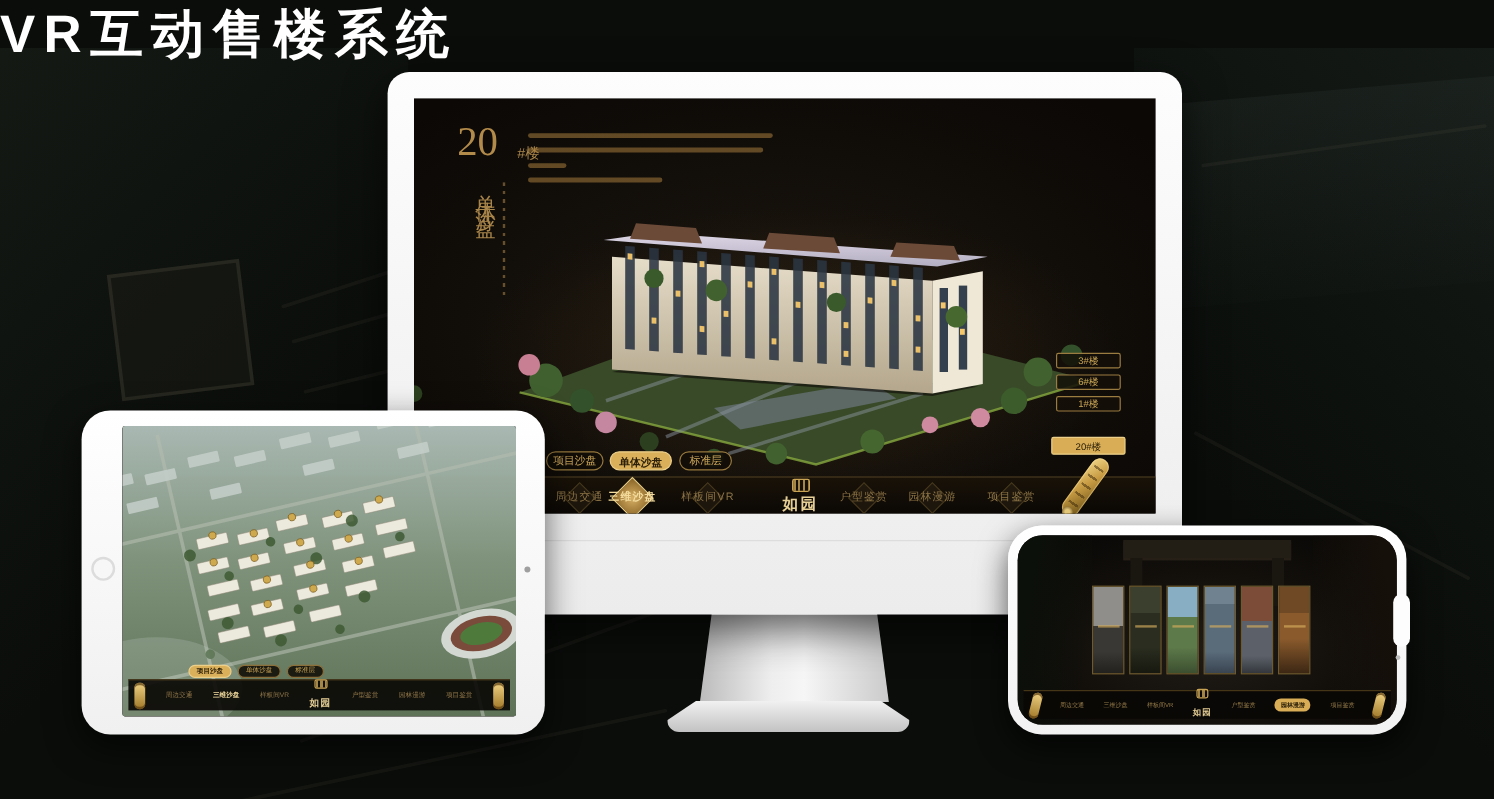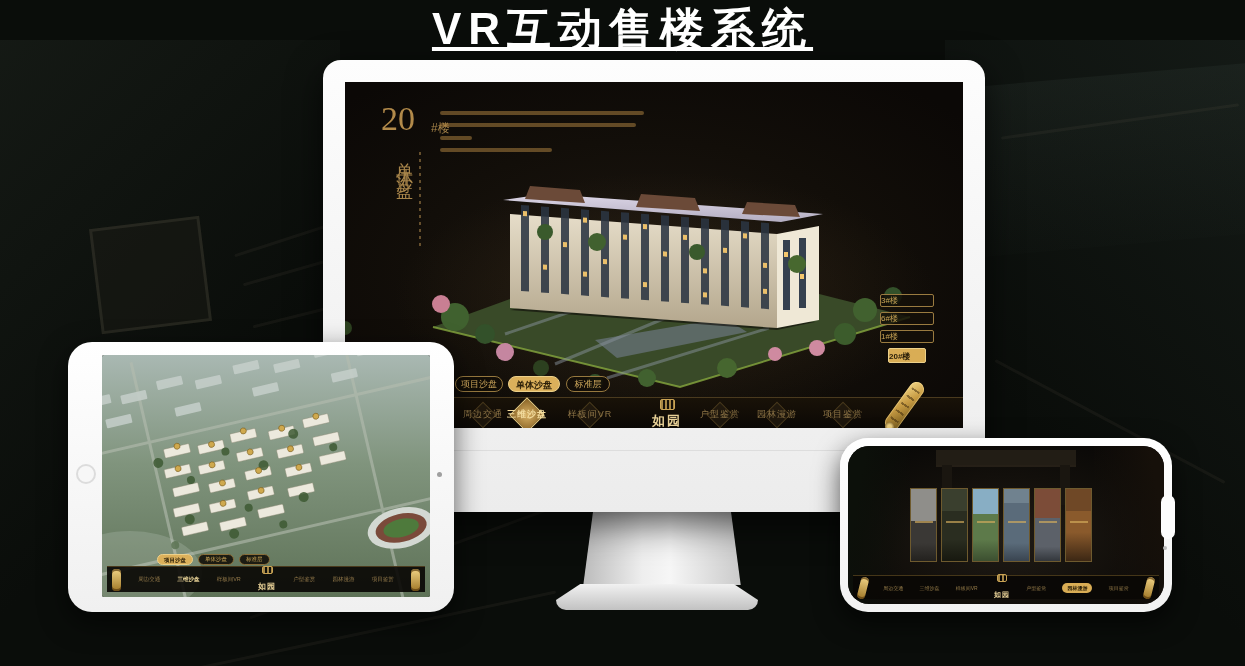--- a/index.html
+++ b/index.html
@@ -23,22 +23,22 @@
   .r5{left:180px;top:630px;width:380px;transform:rotate(-12deg);}
   .r6{left:980px;top:420px;width:260px;transform:rotate(28deg);}
   .r7{left:1000px;top:120px;width:240px;transform:rotate(-8deg);}
   .bg-blocks{left:990px;top:455px;width:250px;height:200px;opacity:.5;
     background:
      linear-gradient(rgba(110,130,118,.07),rgba(110,130,118,.07)) 20px 30px/60px 28px no-repeat,
      linear-gradient(rgba(110,130,118,.06),rgba(110,130,118,.06)) 110px 70px/70px 30px no-repeat,
      linear-gradient(rgba(110,130,118,.05),rgba(110,130,118,.05)) 40px 120px/80px 26px no-repeat;}
   
   .page-title{position:absolute;z-index:5;left:0;right:0;top:0;height:58px;
-    text-align:center;color:#ffffff;font-size:44px;font-weight:800;
-    letter-spacing:7px;line-height:58px;text-decoration:underline;}
+    color:#ffffff;font-size:44px;font-weight:800;
+    letter-spacing:7px;line-height:58px;}
   .footnote{position:absolute;z-index:5;left:668px;top:641px;color:#f2f2f2;
     font-size:15px;letter-spacing:2.6px;}
   
   .monitor{position:absolute;z-index:1;left:323px;top:60px;width:662px;height:452px;
     background:linear-gradient(#fdfdfd,#ececec);border-radius:18px 18px 8px 8px;
     box-shadow:0 12px 35px rgba(0,0,0,.65);}
   .chin-line{position:absolute;left:10px;right:10px;top:390px;height:1px;background:#dddddd;}
   .m-screen{position:absolute;left:22px;top:22px;width:618px;height:346px;
     background:radial-gradient(ellipse 420px 240px at 48% 55%,#1c1610 0%,#120e09 55%,#0b0806 100%);
     overflow:hidden;}
@@ -57,25 +57,25 @@
     font-family:"Liberation Serif","DejaVu Serif",serif;}
   .bn-pinyin{position:absolute;left:74px;top:70px;width:2px;height:96px;
     background:repeating-linear-gradient(rgba(170,133,74,.55) 0 3px,transparent 3px 7px);}
   .txtline{position:absolute;height:4px;border-radius:2px;background:rgba(168,126,62,.55);}
   .tl1{left:95px;top:29px;width:204px;}
   .tl2{left:95px;top:41px;width:196px;}
   .tl3{left:95px;top:54px;width:32px;}
   .tl4{left:95px;top:66px;width:112px;}
   .floors{position:absolute;left:530px;top:212px;width:64px;display:flex;
     flex-direction:column;align-items:center;gap:5px;}
-  .floor-btn{box-sizing:border-box;width:54px;height:13px;line-height:11px;text-align:left;
+  .floor-btn{box-sizing:border-box;width:54px;height:13px;line-height:11px;text-align:center;
     border:1px solid #9a7b40;border-radius:2px;color:#c9a455;font-size:8px;
     background:rgba(20,15,8,.85);}
-  .floor-btn.active{width:38px;height:15px;line-height:15px;background:#d9ad55;
-    color:#281d08;font-weight:bold;border-color:#ecd08a;}
+  .floor-btn.active{width:62px;height:15px;line-height:15px;background:#d9ad55;
+    color:#281d08;font-weight:normal;border-color:#ecd08a;margin-top:16px;}
   .m-tab{position:absolute;box-sizing:border-box;height:16px;line-height:14px;text-align:center;
     border:1px solid #96783e;border-radius:9px;color:#cfa85c;font-size:9px;
     background:rgba(18,13,7,.9);}
   .mt1{left:110px;top:294px;width:48px;}
   .mt2{left:163px;top:294px;width:52px;}
   .mt3{left:221px;top:294px;width:44px;}
   .m-tab.active{background:#dbb05b;color:#2b1f08;border-color:#ecd08a;font-weight:bold;line-height:16px;}
   .m-nav{position:absolute;left:0;right:0;bottom:0;height:30px;
     background:linear-gradient(#191208,#0b0805);border-top:1px solid #4a3a1e;}
   .m-item{position:absolute;top:10px;transform:translateX(-50%);font-size:9px;

